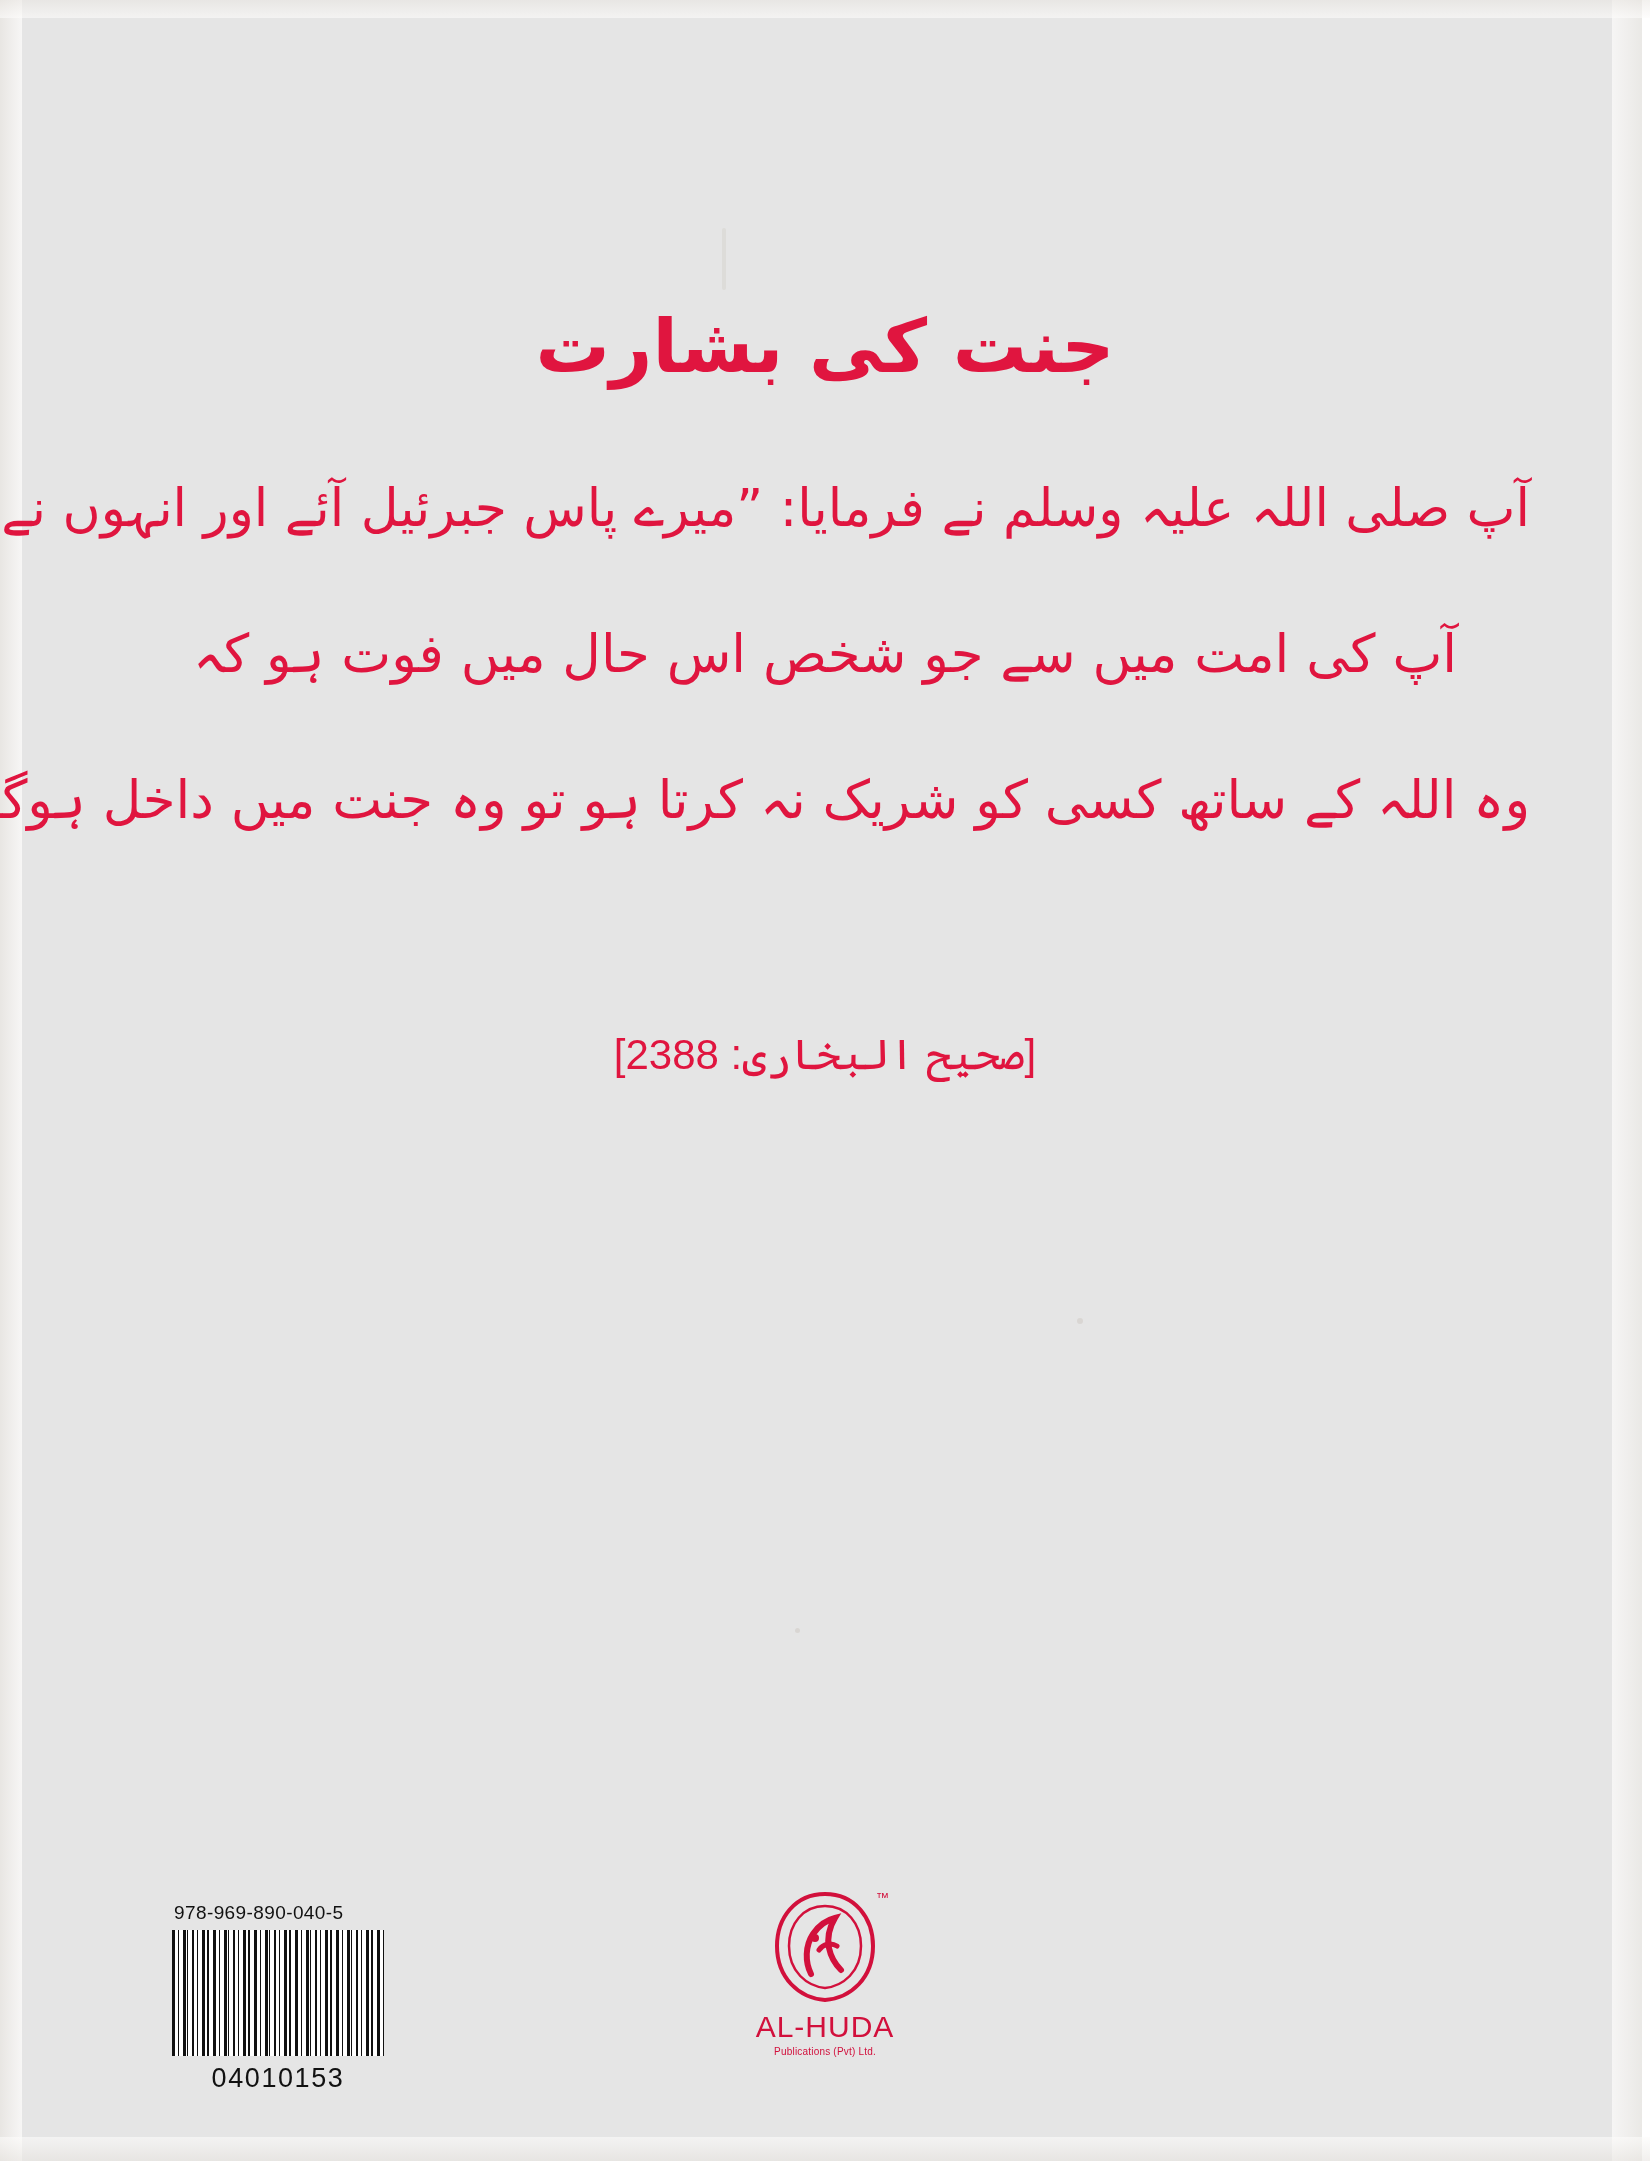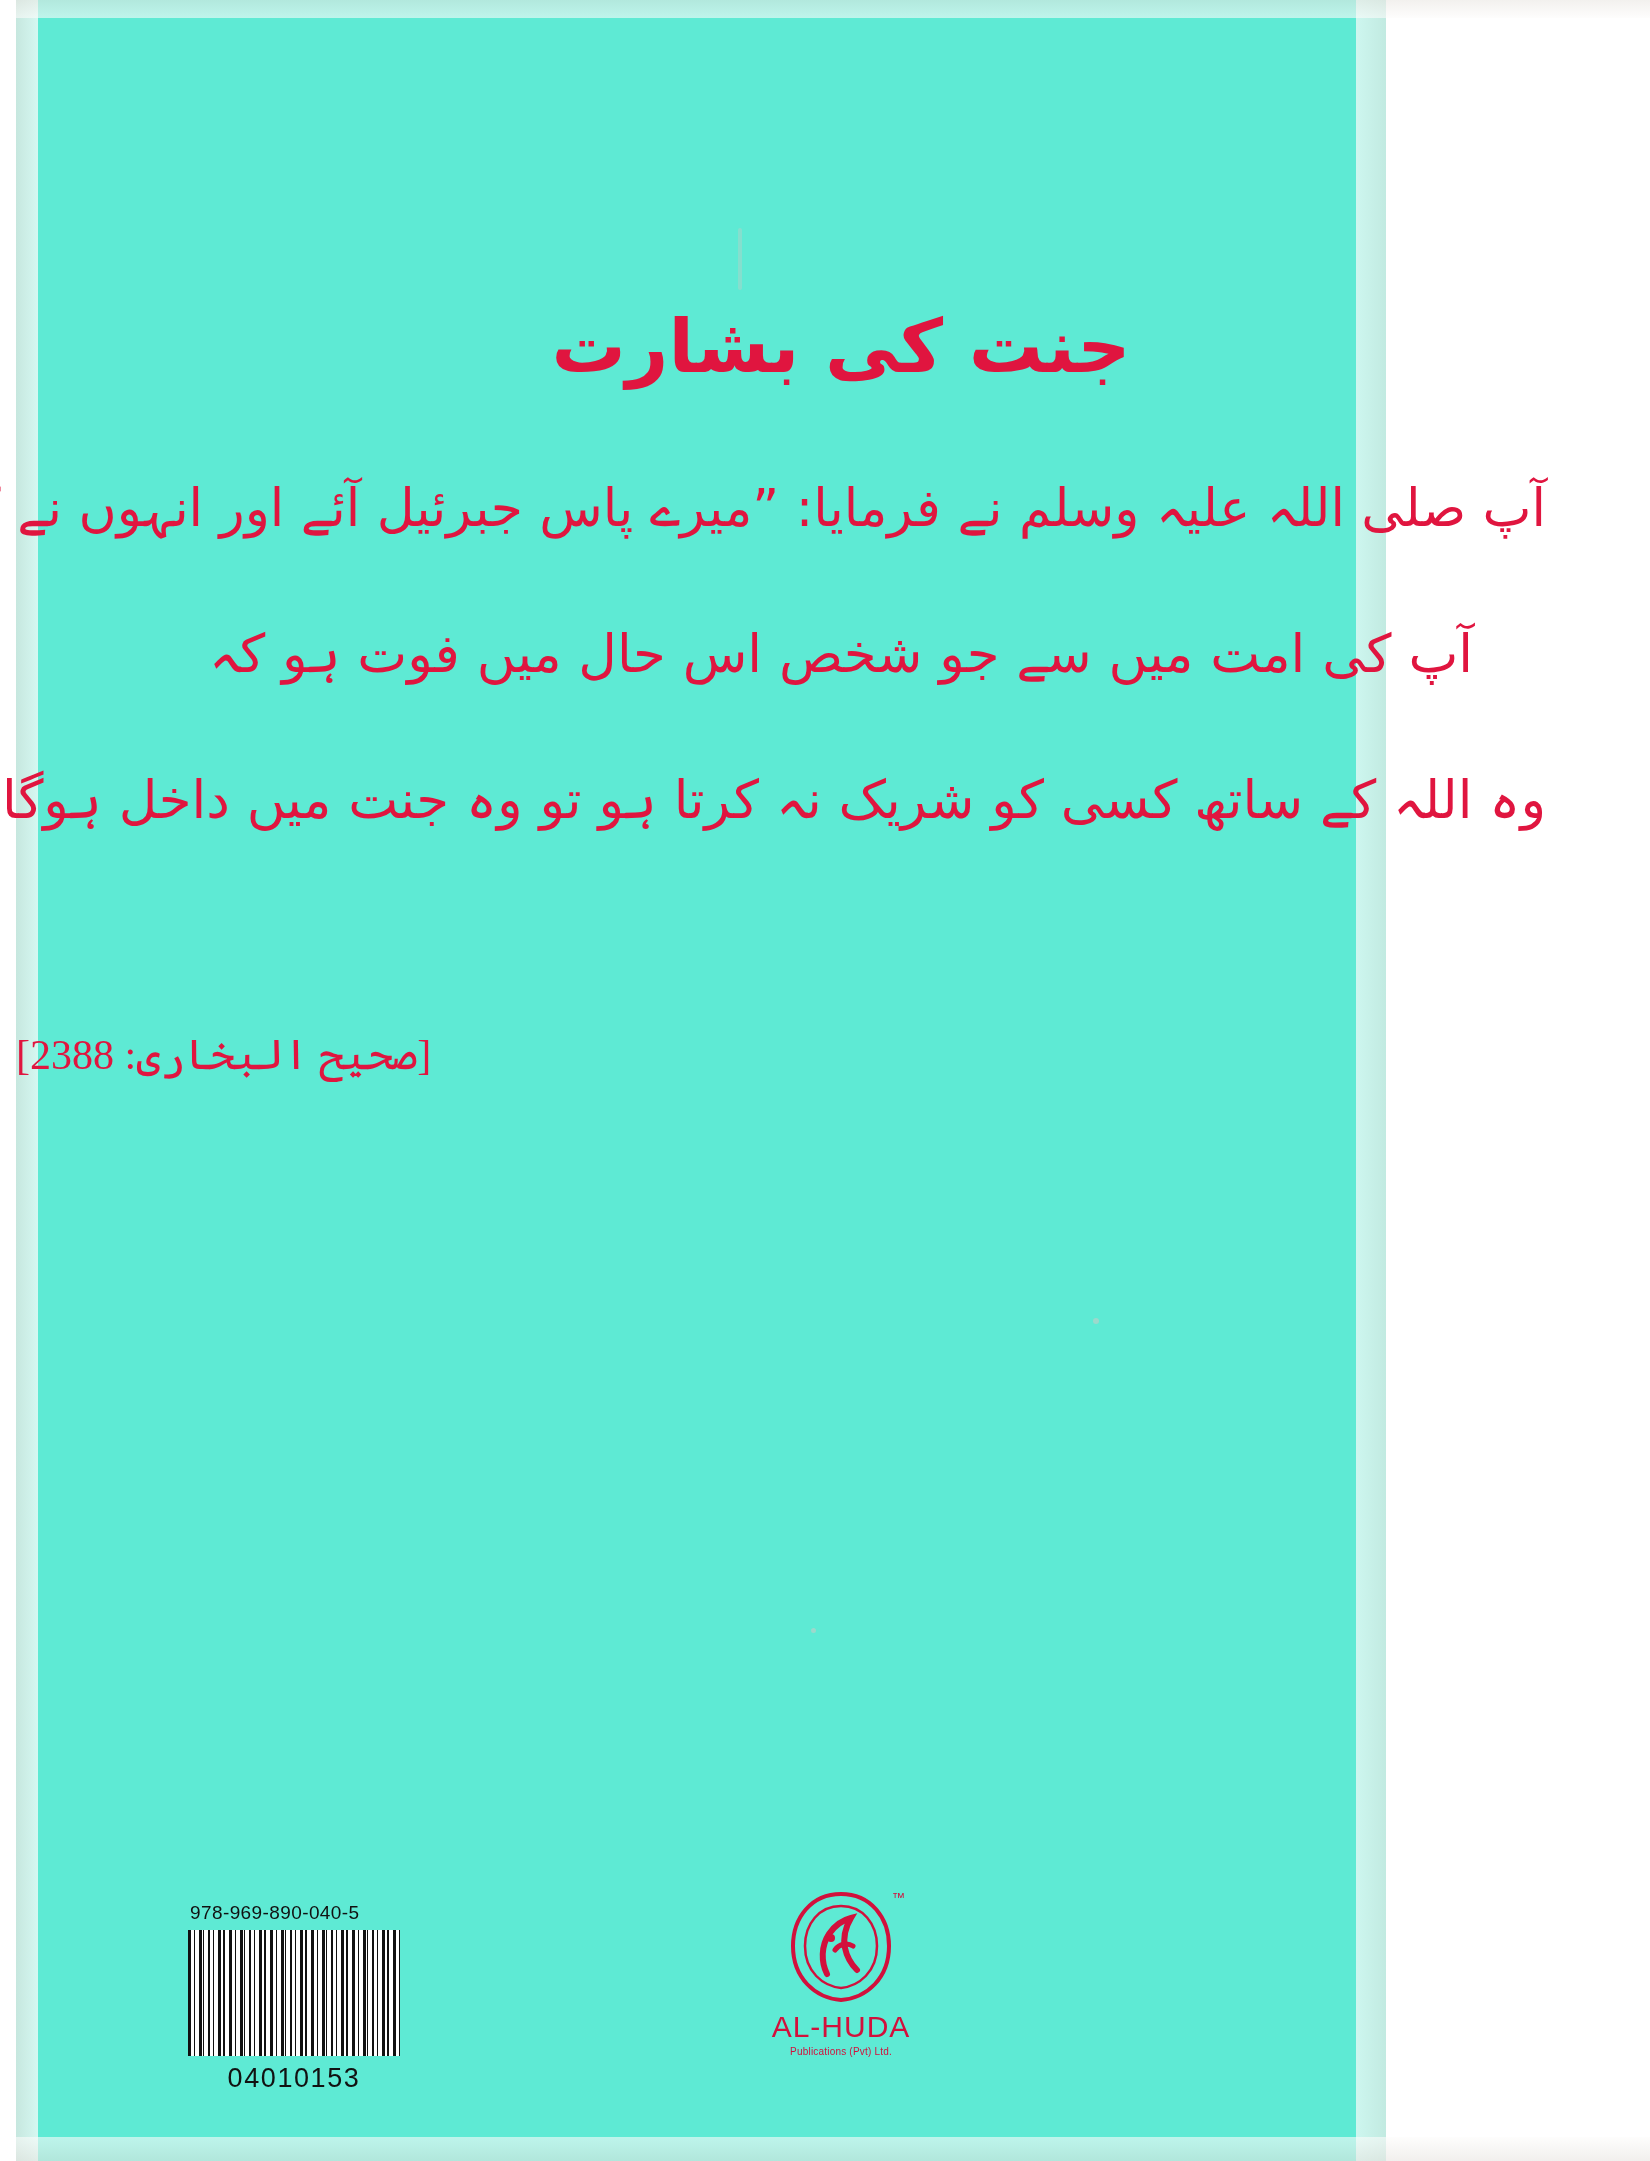--- a/index.html
+++ b/index.html
@@ -11,24 +11,24 @@
     width: 1650px;
     height: 2161px;
     position: relative;
     font-family: "Liberation Serif", serif;
     overflow: hidden;
   }
 
   
   .page-sheet {
     position: absolute;
-    left: 16px; top: 0;
-    width: 1370px;
+    left: 0; top: 0;
+    width: 1642px;
     height: 2161px;
-    background: #5eead4;
+    background: #e5e5e5;
   }
   .scan-edge-left {
     position: absolute;
     left: 0; top: 0;
     width: 22px; height: 2161px;
     background: linear-gradient(to right, #e9e6e2 0%, #fdfcfb 100%);
     opacity: .75;
   }
   .scan-edge-right {
     position: absolute;
@@ -96,25 +96,25 @@
   .hadith .line.l1 { font-size: 52px; }
   .hadith .line.l2 { font-size: 53px; }
   .hadith .line.l3 { font-size: 53px; }
 
   
   .source-ref {
     position: absolute;
     top: 1030px;
     left: 0;
     width: 1650px;
-    text-align: left;
+    text-align: center;
     color: #e0153f;
     font-size: 42px;
     direction: rtl;
-    font-family: Liberation Serif, serif;
+    font-family: Liberation Sans, sans-serif;
   }
 
   
   .barcode-block {
     position: absolute;
     left: 172px;
     top: 1902px;
     width: 212px;
   }
   .isbn-text {

